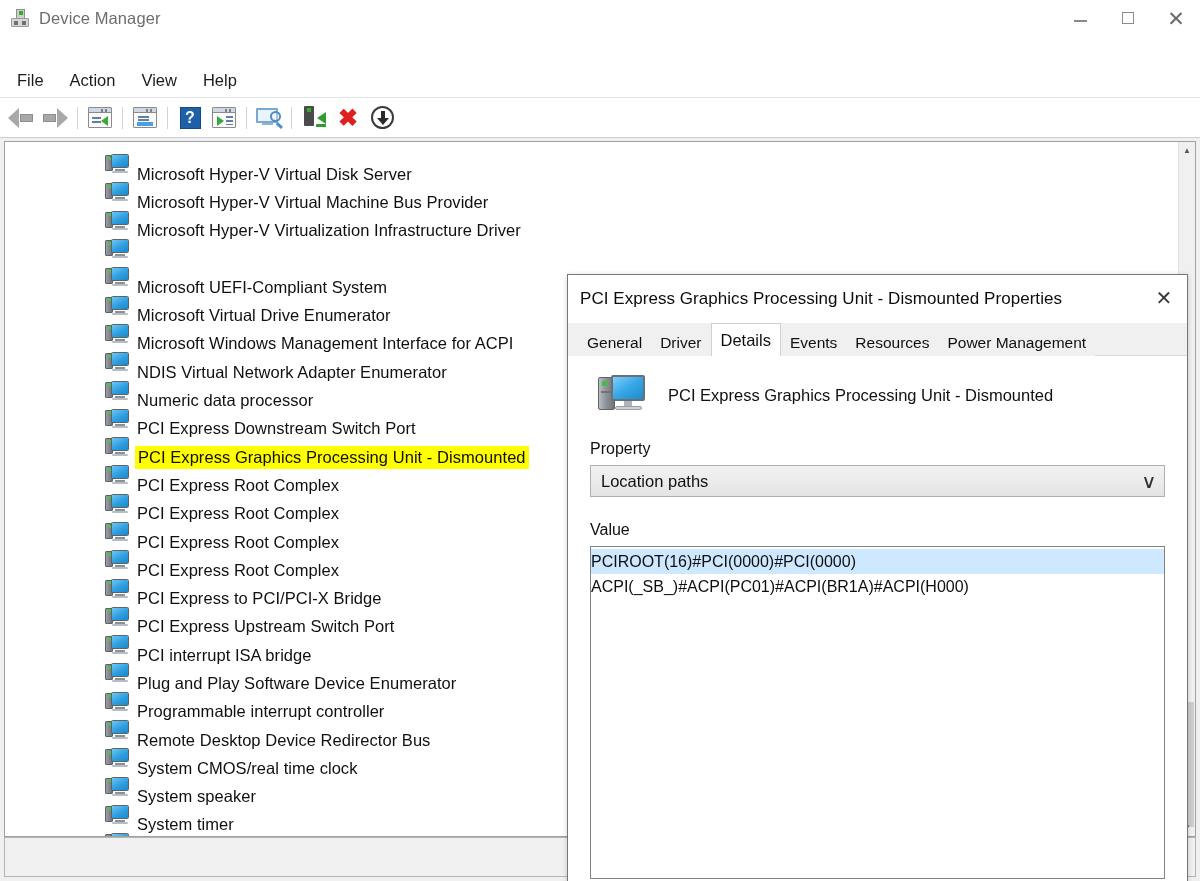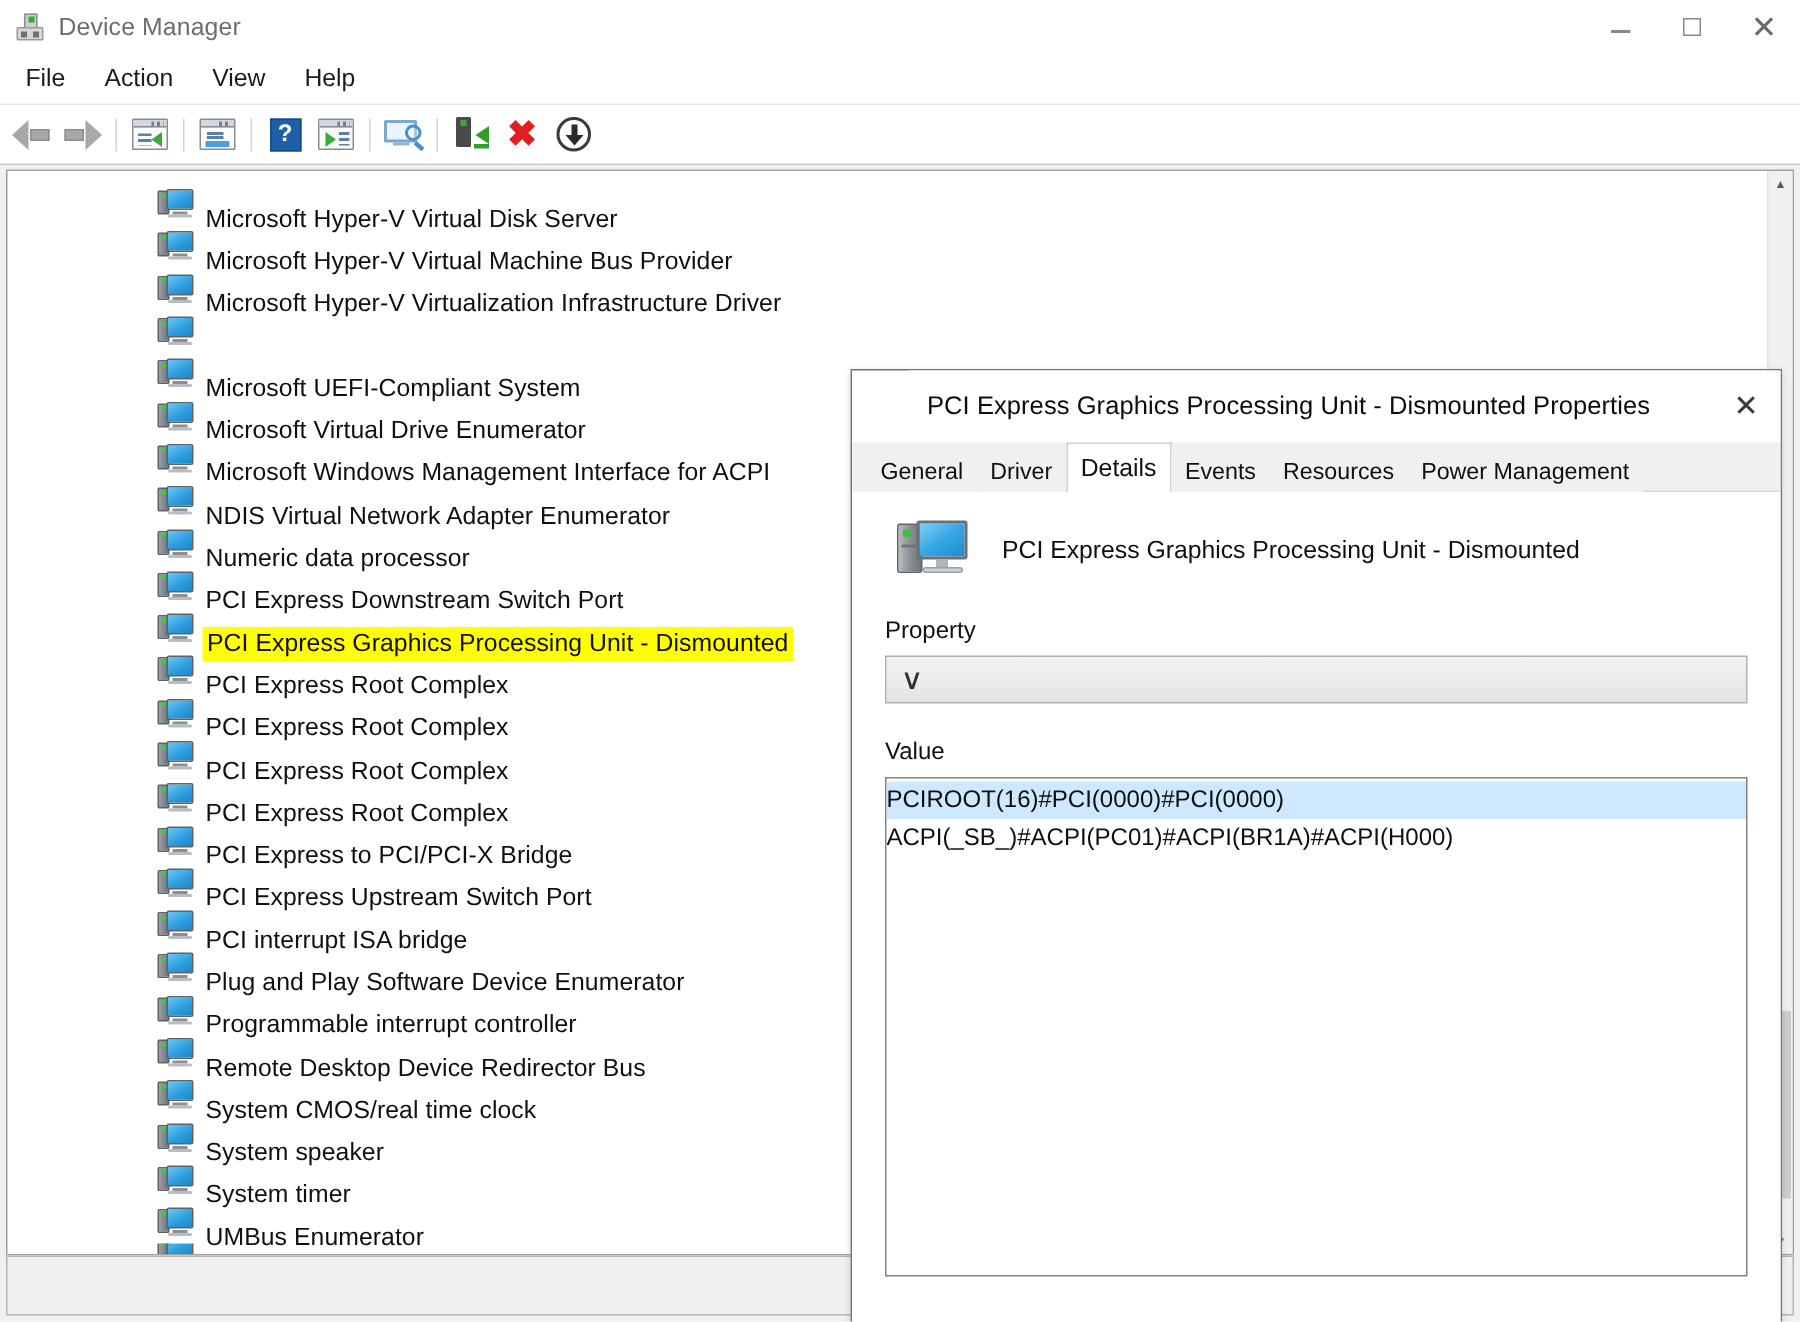--- a/index.html
+++ b/index.html
@@ -63,20 +63,21 @@
   .win-max-glyph { width: 12px; height: 12px; border: 1.6px solid #8a8a8a; }
   .win-close-glyph { font-size: 21px; line-height: 1; font-weight: 300; color: #6b6b6b; }
 
   
   #menu-bar {
     height: 34px; min-height: 34px;
     background: #ffffff;
     display: flex; align-items: center;
     border-bottom: 1px solid #e6e6e6;
     padding-left: 4px;
+    margin-top: 28px;
   }
   .menu-item {
     padding: 4px 13px;
     font-size: 16.5px; color: #1c1c1c;
     cursor: default;
   }
 
   
   #toolbar {
     height: 40px; min-height: 40px;
@@ -250,21 +251,20 @@
     border: 1px solid #767676;
     box-shadow: 0 1px 5px rgba(0,0,0,.18);
     display: flex; flex-direction: column;
   }
   #dlg-titlebar {
     height: 48px; min-height: 48px;
     background: #ffffff;
     display: flex; align-items: center;
     position: relative;
     padding-left: 12px;
-    margin-left: 38px;
   }
   #dlg-title-text {
     font-size: 17px; color: #0c0c0c; letter-spacing: .05px;
   }
   #dlg-close {
     position: absolute; right: 0; top: 0;
     width: 46px; height: 46px;
     display: flex; align-items: center; justify-content: center;
     color: #3a3a3a; font-size: 20px; font-weight: 300; cursor: default;
   }
@@ -781,20 +781,21 @@
             <div class="bmon"></div>
               <div class="bneck"></div>
               <div class="bfoot"></div>
           </div>
           <div id="dev-name">PCI Express Graphics Processing Unit - Dismounted</div>
         </div>
 
         <div class="field-label">Property</div>
 
         <div id="property-combo">
+          <div id="property-combo-text">Location paths</div>
           <div id="property-combo-arrow">∨</div>
         </div>
 
         <div class="field-label">Value</div>
 
         <div id="value-list">
             <div class="value-row selected">PCIROOT(16)#PCI(0000)#PCI(0000)</div>
             <div class="value-row">ACPI(_SB_)#ACPI(PC01)#ACPI(BR1A)#ACPI(H000)</div>
           </div>
       </div>

